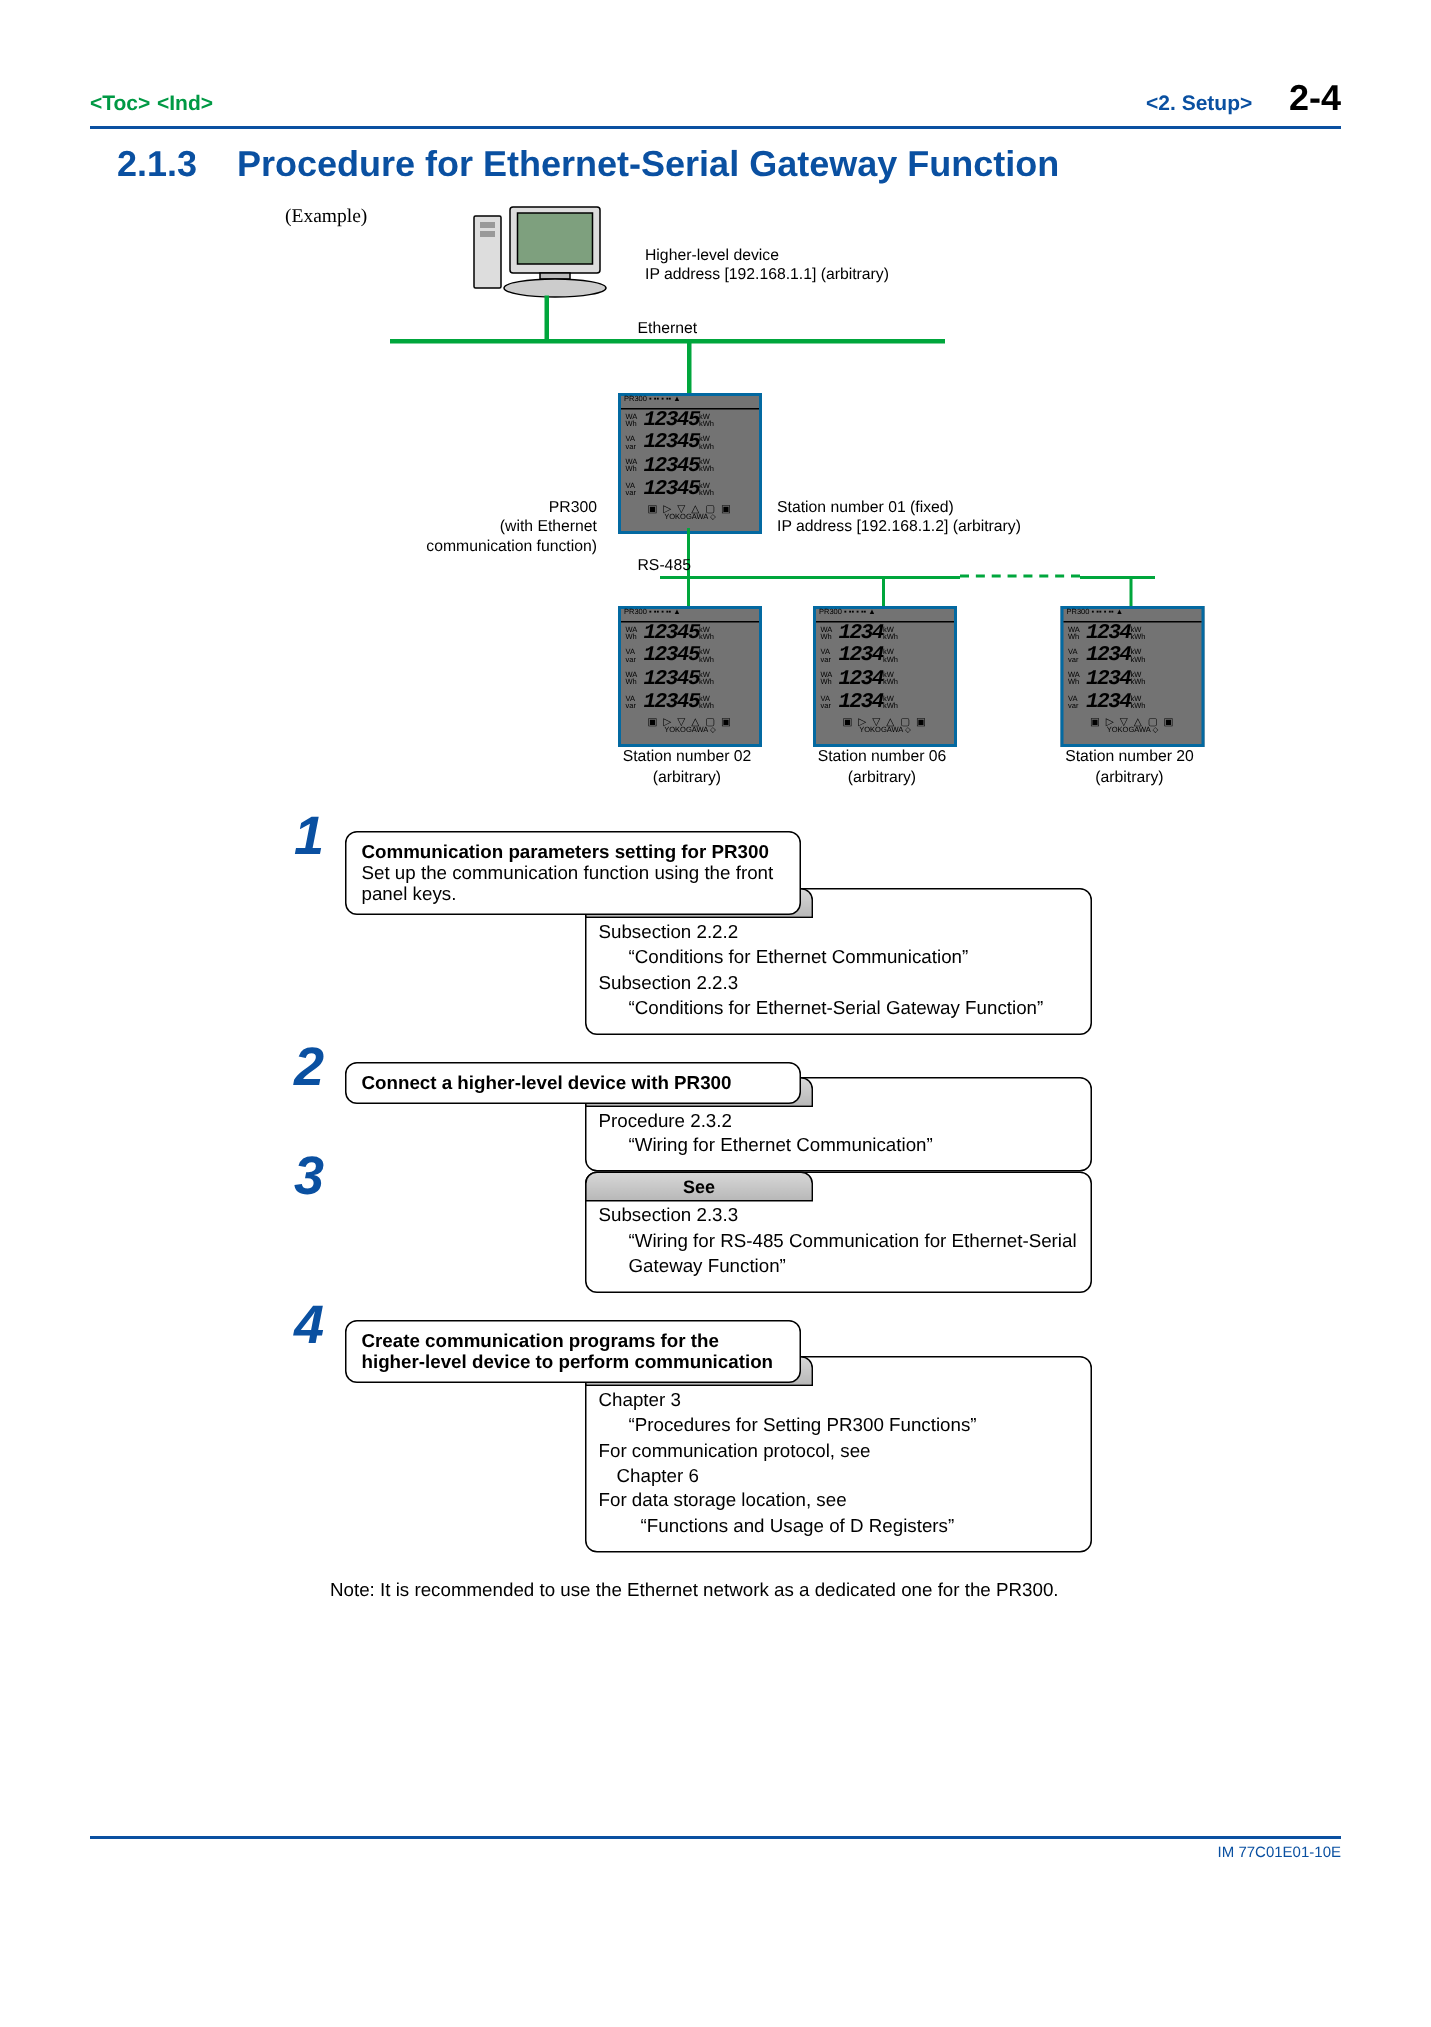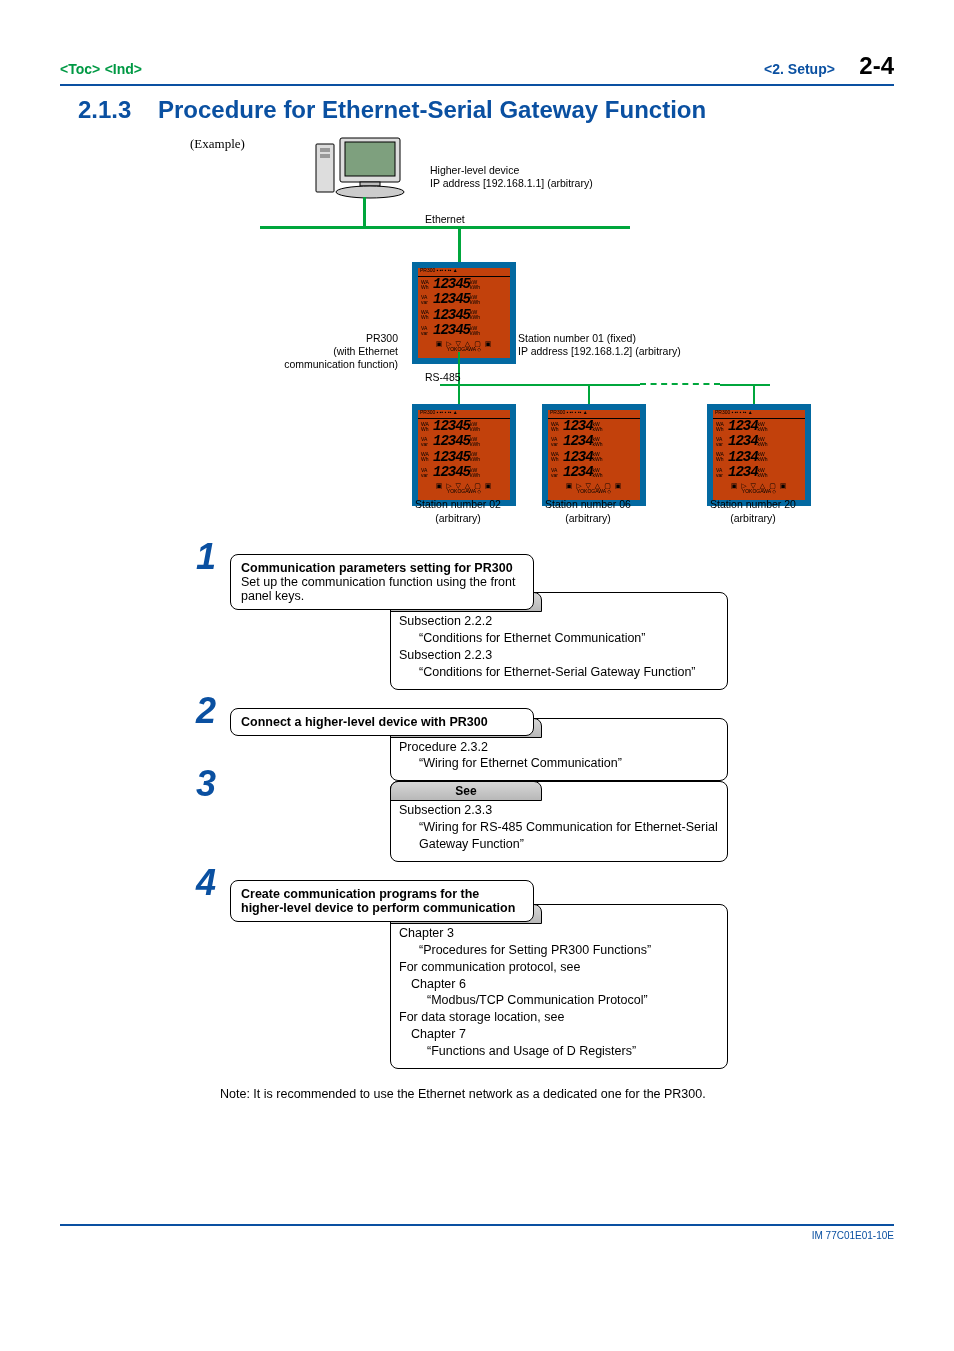--- a/index.html
+++ b/index.html
@@ -8,21 +8,21 @@
   .header-left a { color:#009944; font-weight:bold; font-size:14px; text-decoration:none; }
   .header-right a { color:#0a50a1; font-weight:bold; font-size:14px; text-decoration:none; }
   .header-right .pageno { color:#000; font-weight:bold; font-size:24px; margin-left:20px;}
   hr.topline { border:none; border-top:2px solid #0a50a1; margin:4px 0 10px 0;}
   h1.title { color:#0a50a1; font-size:24px; font-weight:bold; margin:8px 0 10px 18px;}
   .num {display:inline-block; width:80px;}
   .example-label { font-size:13px; }
   .diagram { position:relative; width:640px; height:420px; margin-left:170px; }
   .small-label { font-size:10.5px; line-height:1.25;}
   .small-label.r { text-align:right;}
-  .device { border:6px solid #0369a1; width:92px; height:90px; background:#c2410c; position:absolute; font-size:6px; line-height:1.1;}
+  .device { border:2px solid #0369a1; width:92px; height:90px; background:#737373; position:absolute; font-size:6px; line-height:1.1;}
   .device .segrow { display:flex; align-items:center; padding:0 3px;}
   .device .seg { font-family:"DSEG","Courier New",monospace; font-style:italic; font-weight:bold; letter-spacing:-1px; font-size:14px;}
   .device .panelbtns { font-size:7px; letter-spacing:1px; text-align:center; margin-top:1px;}
   .device .brand { font-size:5px; text-align:center;}
   .pc { position:absolute; width:100px; height:80px; }
   .eth-line { position:absolute; background:#00a63c; height:3px; }
   .eth-line.vert { width:3px; height:auto;}
   .rs-line { position:absolute; background:#00a63c; height:2px; }
   .rs-line.vert { width:2px; height:auto;}
   .dashed { position:absolute; border-top:2px dashed #00a63c; height:0;}
@@ -261,23 +261,21 @@
       <div class="stepnum">4</div>
       <div class="stepbox" style="position:relative; z-index:2; background:#fff;">
         <span class="sb-title">Create communication programs for the higher-level device to perform communication</span>
       </div>
       <div class="see-wrap oversteptab">
         <div class="see-tab">See</div>
         <span>Chapter 3</span><br>
         <span class="ref-indent">“Procedures for Setting PR300 Functions”</span>
         <span>For communication protocol, see</span><br>
         <span style="padding-left:12px; display:block;">Chapter 6</span>
-        <span class="ref-indent" style="padding-left:28px;">“Modbus/TCP Communication Protocol”</span>
         <span>For data storage location, see</span><br>
-        <span style="padding-left:12px; display:block;">Chapter 7</span>
         <span class="ref-indent" style="padding-left:28px;">“Functions and Usage of D Registers”</span>
       </div>
     </div>
 
   </div>
 
   <div class="note">Note: It is recommended to use the Ethernet network as a dedicated one for the PR300.</div>
 
   <div class="footer">
     <hr>

